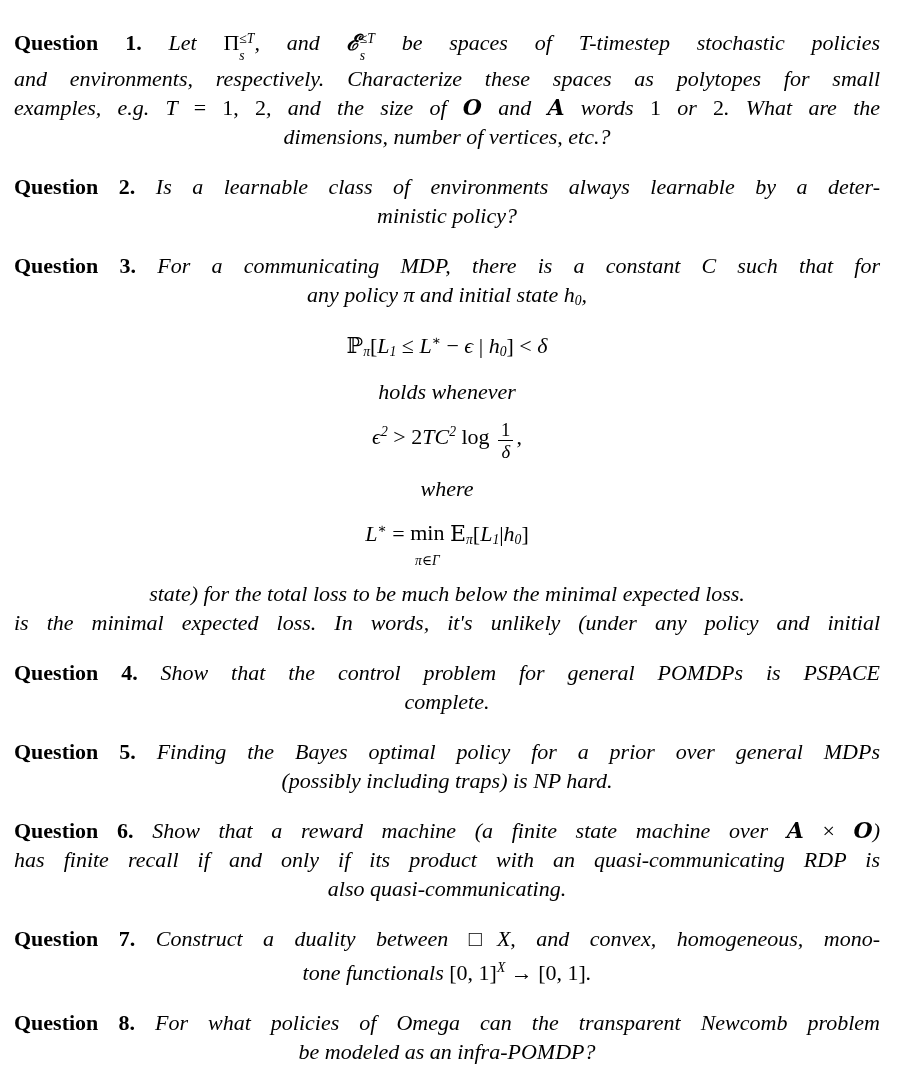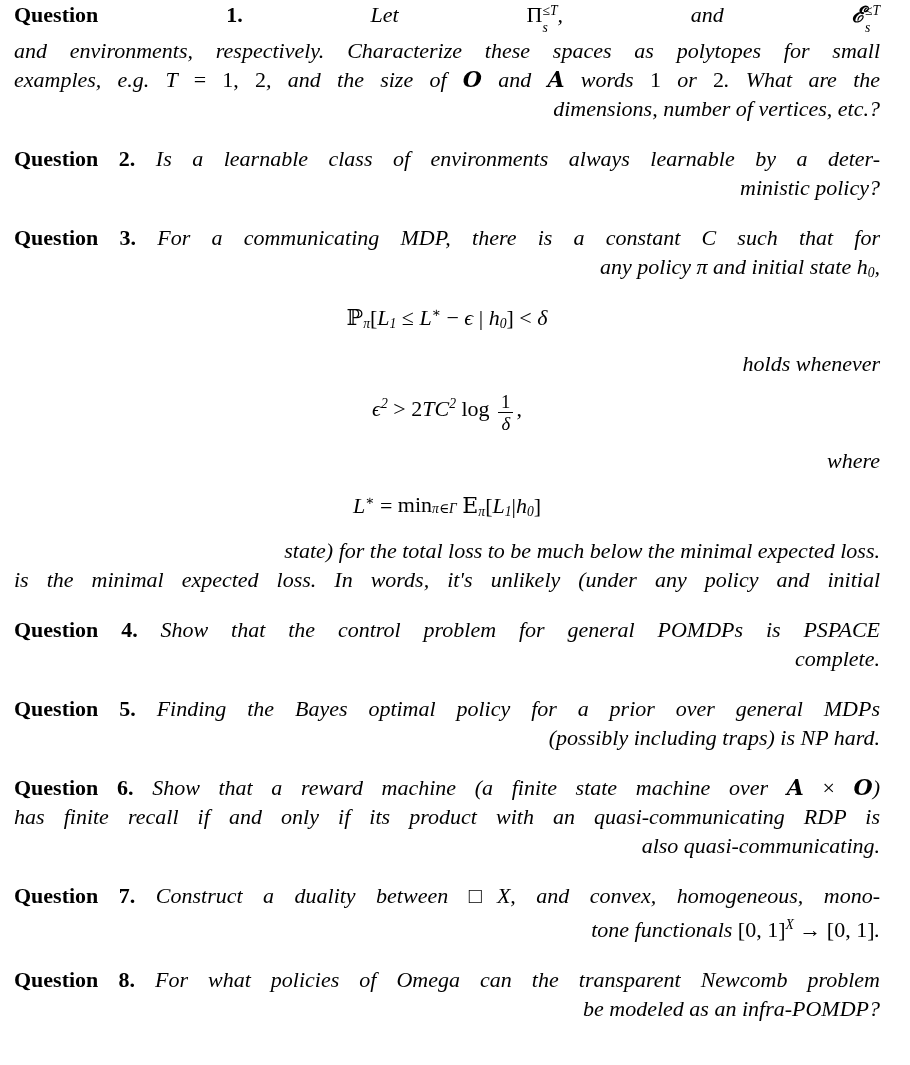--- a/index.html
+++ b/index.html
@@ -1,58 +1,58 @@
 <!DOCTYPE html>
 <html><head>
 <meta charset="utf-8">
 <style>
   html,body{margin:0;padding:0;background:#ffffff;}
   body{width:910px;height:1065px;overflow:hidden;color:#000000;}
-  main{padding:0 30px 0 14px;}
+  main{padding:28px 30px 0 14px;}
   .q{margin-bottom:21px;}
   .line{
     font-family:"Liberation Serif","DejaVu Serif","DejaVu Sans",serif;
     font-style:italic;
     font-size:22px;
     line-height:29px;
-    text-align:right;
+    text-align:center;
     white-space:normal;
   }
   .line.just{text-align:justify;text-align-last:justify;text-justify:inter-word;}
   .line.eq{text-align:right;text-align-last:center;font-style:normal;margin:11px 0;}
   .b{font-style:normal;font-weight:700;}
   .r{font-style:normal;}
   .m{font-style:italic;}
   .cal{font-style:italic;font-weight:600;font-family:"DejaVu Serif","Liberation Serif",serif;}
   .bb{font-style:normal;font-family:"DejaVu Serif","DejaVu Sans",serif;}
   .sb{font-size:0.62em;font-style:italic;vertical-align:-0.25em;}
   .sp{font-size:0.62em;font-style:italic;vertical-align:0.55em;}
   .ss{display:inline-flex;flex-direction:column;align-items:flex-start;
       font-size:0.62em;line-height:1.25;font-style:italic;
       vertical-align:0.55em;text-align:left;}
   .frac{display:inline-flex;flex-direction:column;align-items:center;
         font-size:0.85em;line-height:1.15;vertical-align:0.42em;margin:0 3px;}
   .frac .num{font-style:normal;padding:0 3px;}
   .frac .den{font-style:italic;border-top:1.4px solid #000;padding:0 3px;}
-  .munder{display:inline-flex;align-items:center;line-height:1.05;}
+  .munder{display:inline-flex;flex-direction:column;align-items:center;line-height:1.05;}
   .munder .base{font-style:normal;}
   .munder .under{font-size:0.62em;font-style:italic;margin-top:10px;}
 </style>
 </head>
 <body>
 
 <main>
     <section class="q">
       <div class="line just"><span class="b">Question 1.</span><span class="t"> Let </span><span class=""><span class="r">Π</span><span class="ss">
             <span class="">≤T</span>
             <span class="">s</span>
           </span></span><span class="t">, and </span><span class=""><span class="cal">ℰ</span><span class="ss">
             <span class="">≤T</span>
             <span class="">s</span>
-          </span></span></div>
+          </span></span><span class="t"> be spaces of T-timestep stochastic policies</span></div>
       <div class="line just"><span class="t">and environments, respectively. Characterize these spaces as polytopes for small</span></div>
       <div class="line just"><span class="t">examples, e.g. T </span><span class="r">= 1, 2</span><span class="t">, and the size of </span><span class="cal">O</span><span class="t"> and </span><span class="cal">A</span><span class="t"> words </span><span class="r">1</span><span class="t"> or </span><span class="r">2</span><span class="t">. What are the</span></div>
       <div class="line"><span class="t">dimensions, number of vertices, etc.?</span></div>
     </section>
     <section class="q">
       <div class="line just"><span class="b">Question 2.</span><span class="t"> Is a learnable class of environments always learnable by a deter-</span></div>
       <div class="line"><span class="t">ministic policy?</span></div>
     </section>
     <section class="q">
       <div class="line just"><span class="b">Question 3.</span><span class="t"> For a communicating MDP, there is a constant C such that for</span></div>

